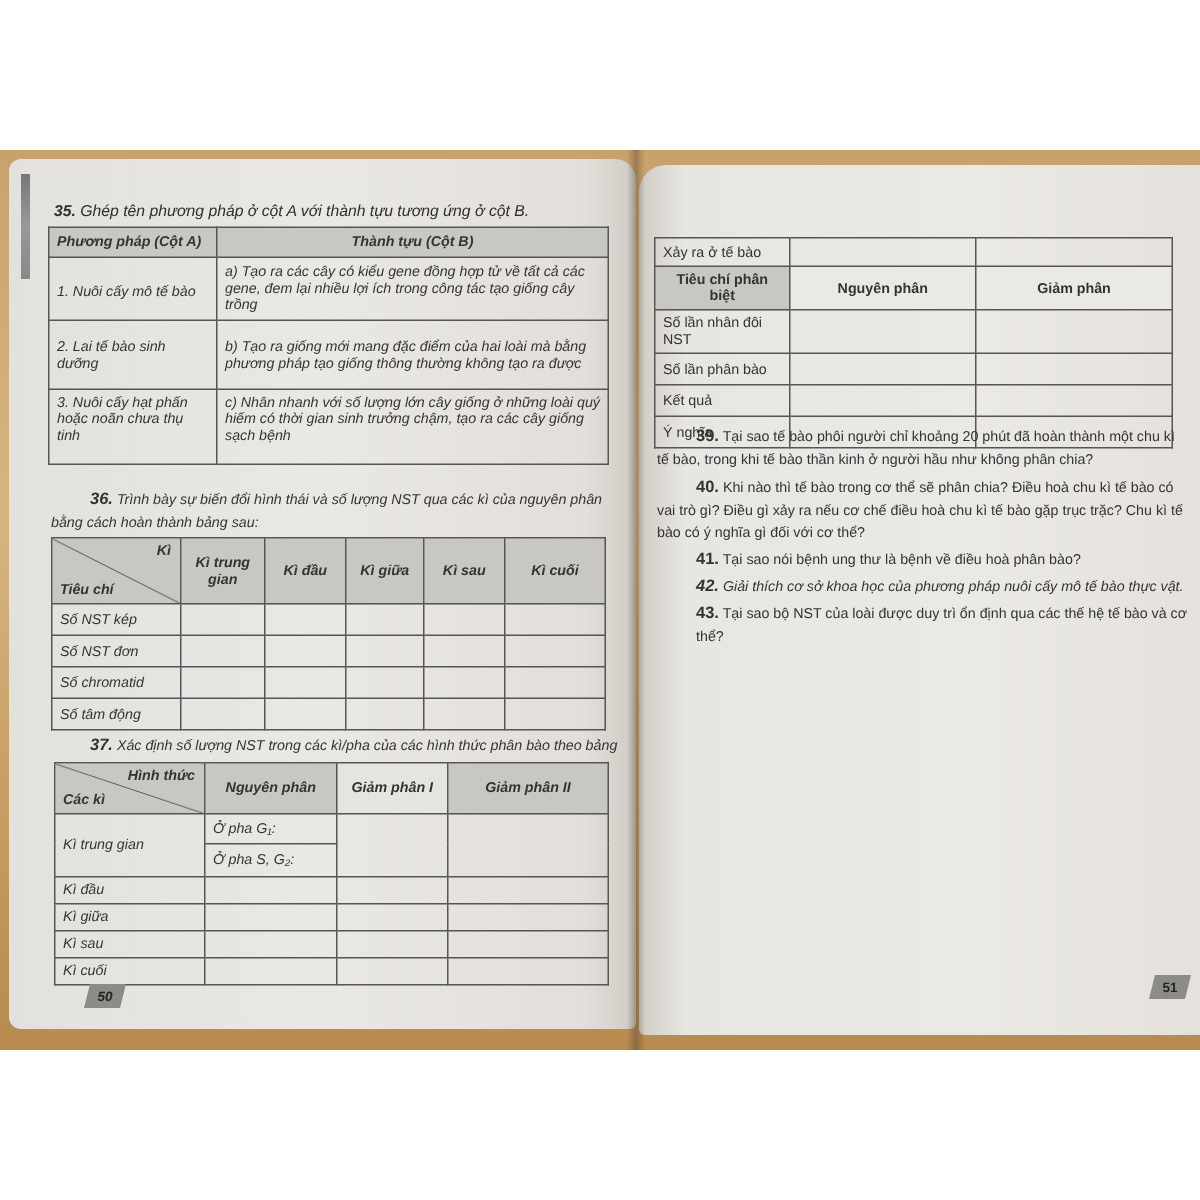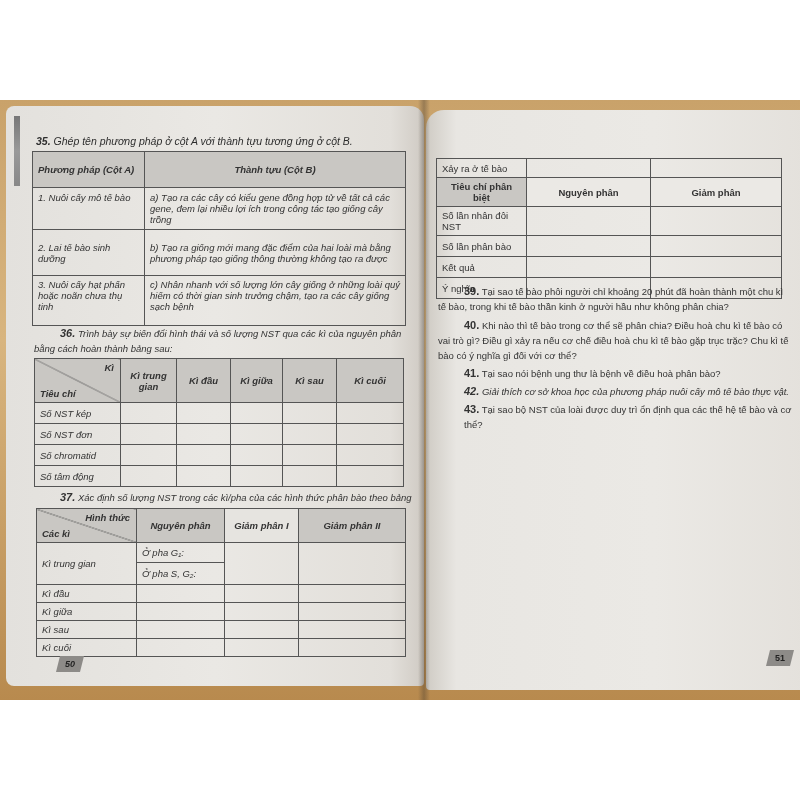--- a/index.html
+++ b/index.html
@@ -68,26 +68,26 @@
   <div class="page page-left">
     <div class="edge-strip"></div>
 
     <div class="q-title" style="left:30px; top:28px;">
       <span class="q-num">35.</span>
       <span>Ghép tên phương pháp ở cột A với thành tựu tương ứng ở cột B.</span>
     </div>
 
     <table class="bk" style="left:26px; top:45px; width:374px;">
       <tbody>
-          <tr style="height:36px;">
+          <tr style="height:20px;">
         <th class="hdr-left" style="width:112px; text-align:left;">Phương pháp (Cột A)</th>
         <th>Thành tựu (Cột B)</th>
       </tr>
       <tr style="height:42px;">
-        <td style="vertical-align:top; padding-top:4px;">1. Nuôi cấy mô tế bào</td>
+        <td style="vertical-align:top; padding-top:17px;">1. Nuôi cấy mô tế bào</td>
         <td>a) Tạo ra các cây có kiểu gene đồng hợp tử về tất cả các gene, đem lại nhiều lợi ích trong công tác tạo giống cây trồng</td>
       </tr>
       <tr style="height:46px;">
         <td>2. Lai tế bào sinh dưỡng</td>
         <td>b) Tạo ra giống mới mang đặc điểm của hai loài mà bằng phương pháp tạo giống thông thường không tạo ra được</td>
       </tr>
       <tr style="height:50px;">
         <td style="vertical-align:top;">3. Nuôi cấy hạt phấn hoặc noãn chưa thụ tinh</td>
         <td style="vertical-align:top;">c) Nhân nhanh với số lượng lớn cây giống ở những loài quý hiếm có thời gian sinh trưởng chậm, tạo ra các cây giống sạch bệnh</td>
       </tr>

